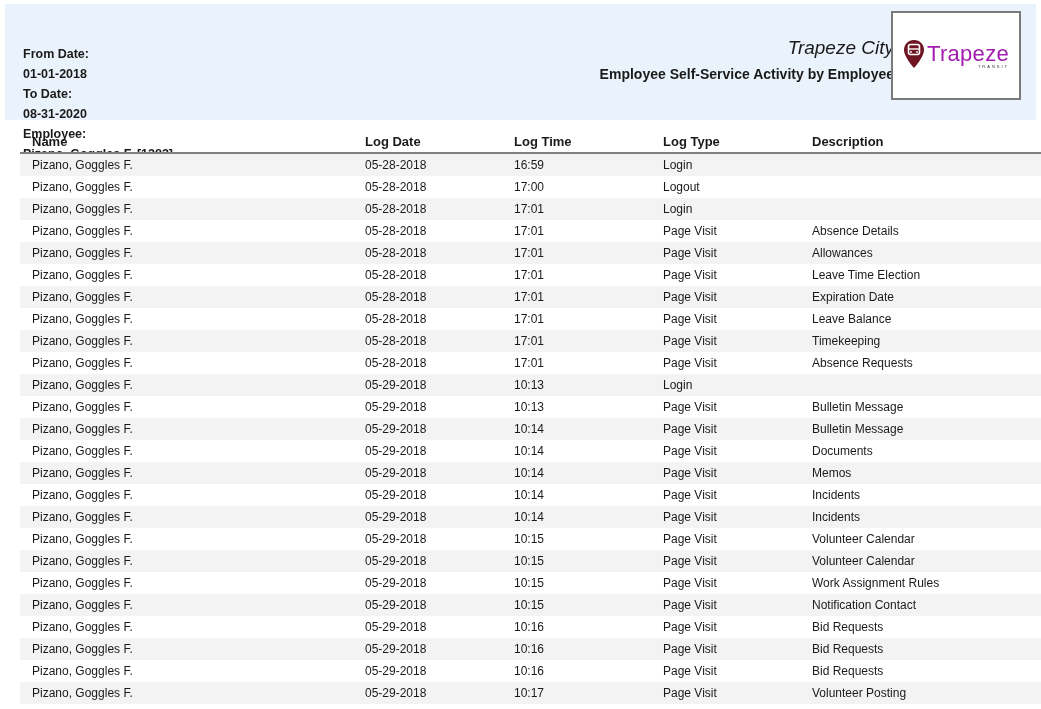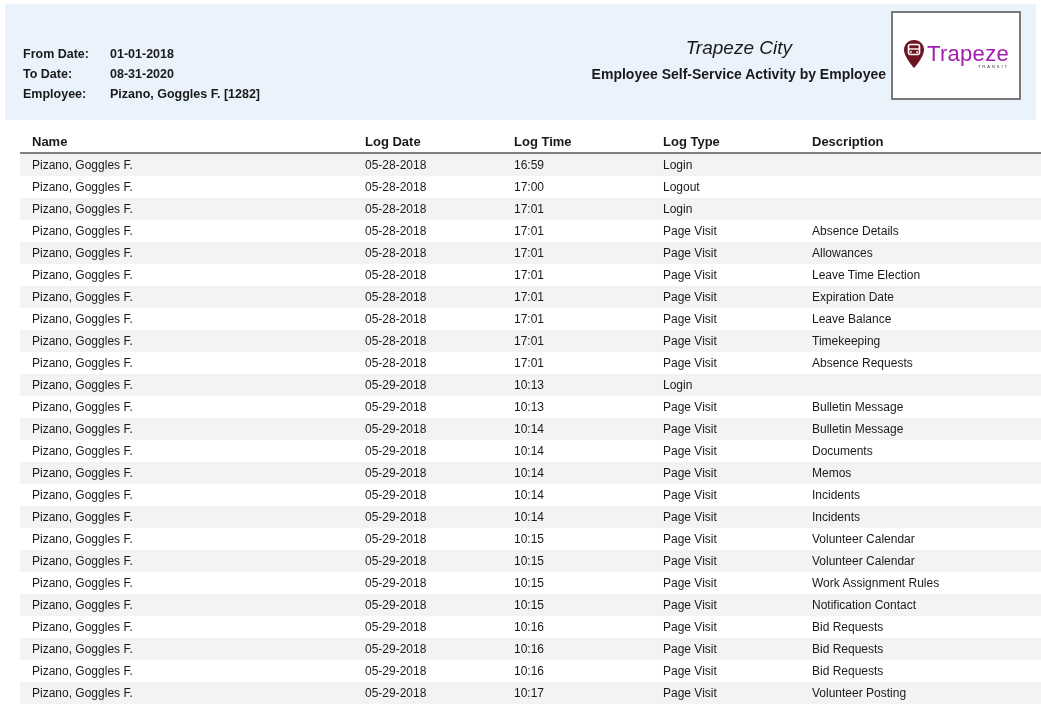--- a/index.html
+++ b/index.html
@@ -1,22 +1,22 @@
 <!DOCTYPE html>
 <html><head>
 <meta charset="utf-8">
 <style>
   html, body { margin: 0; padding: 0; background: #ffffff; }
   body { width: 1041px; height: 709px; overflow: hidden; position: relative;
          font-family: "Liberation Sans", sans-serif; color: #1a1a1a; }
   .header { position: absolute; left: 5px; top: 4px; width: 1031px; height: 116px; background: #eaf2fb; }
   .params { position: absolute; left: 18px; top: 40px; font-size: 12.5px; font-weight: bold; line-height: 20px; }
-  .param-row { display: flex; }
+  .param-row { display: flex; flex-direction: column; }
   .param-label { width: 87px; }
-  .titles { position: absolute; right: 150px; top: 32px; text-align: center; }
+  .titles { position: absolute; right: 142px; top: 32px; text-align: right; }
   .org { font-style: italic; font-size: 19px; line-height: 24px; }
   .title { font-weight: bold; font-size: 14px; line-height: 28px; }
   .logo-box { position: absolute; left: 891px; top: 11px; width: 126px; height: 85px; border: 2px solid #7a7a7a; background: #fff;
               display: flex; align-items: center; justify-content: center; }
   .logo-inner { display: flex; align-items: center; }
   .logo-text { font-size: 22px; color: #a21caf; letter-spacing: 0.3px; line-height: 22px; }
   .logo-sub { font-size: 4px; letter-spacing: 2px; color: #2c3440; text-align: right; margin-top: -1px; }
   table { position: absolute; left: 20px; top: 130px; width: 1032px; border-collapse: collapse; font-size: 12px; }
   th { text-align: left; font-weight: bold; font-size: 13px; height: 22px; padding: 0; vertical-align: middle; border-bottom: 2px solid #7f7f7f; }
   td { padding: 0; height: 22px; vertical-align: middle; }

